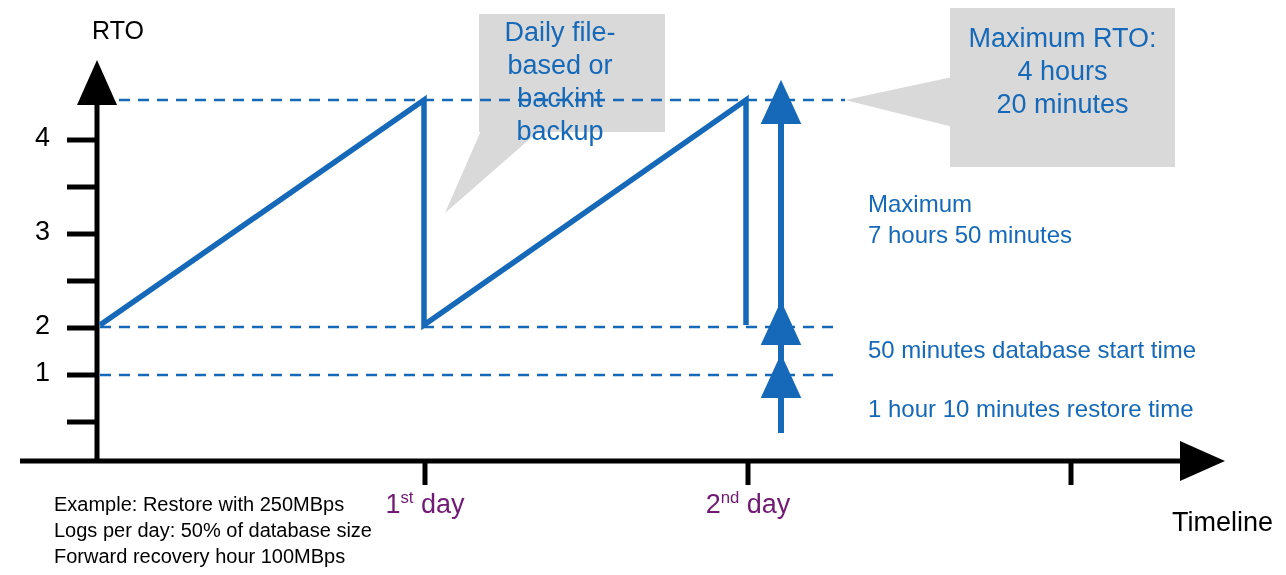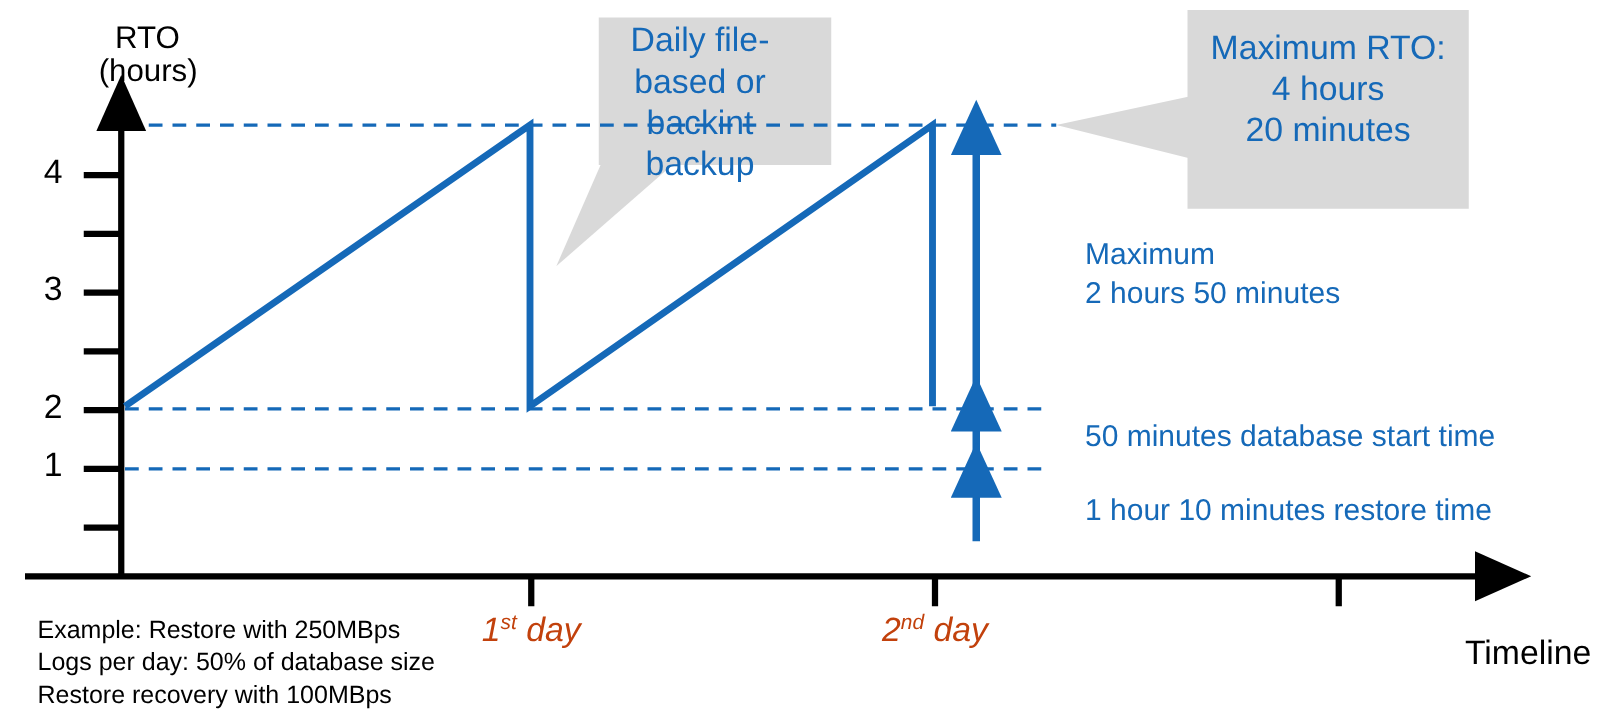--- a/index.html
+++ b/index.html
@@ -32,39 +32,39 @@
     font-size: 25px;
     text-align: center;
   }
   .ytick-label {
     color: #000000;
     font-size: 27px;
     text-align: right;
     width: 40px;
   }
   .xtick-label {
-    color: #c2410c;
+    color: #701a75;
     font-size: 27px;
     text-align: center;
-    font-style: italic;
   }
   .xtick-label sup {
     font-size: 0.62em;
     vertical-align: super;
     line-height: 0;
   }
   .timeline-label {
     color: #000000;
     font-size: 27px;
     margin-top: 35px;
   }
   .example-note {
     color: #000000;
     font-size: 20px;
     line-height: 1.33;
+    margin-left: 24px;
   }
   .annot-blue {
     color: #1569B8;
     font-size: 24px;
     line-height: 1.30;
     margin-left: 28px;
   }
   .callout-text {
     position: absolute;
     color: #1569B8;
@@ -124,21 +124,20 @@
     </g>
 
     <polyline points="100,325 424,100 424,325 746,100 746,325" fill="none" stroke="#1569B8" stroke-width="5.5" stroke-linejoin="miter" stroke-linecap="butt"></polyline>
 
     <line x1="781" y1="327" x2="781" y2="117" stroke="#1569B8" stroke-width="6" marker-end="url(#bluArrow)"></line>
     <line x1="781" y1="375" x2="781" y2="338" stroke="#1569B8" stroke-width="6" marker-end="url(#bluArrow)"></line>
     <line x1="781" y1="433" x2="781" y2="391" stroke="#1569B8" stroke-width="6" marker-end="url(#bluArrow)"></line>
   </svg>
 
   <div class="txt axis-title" style="left:58px; top:4px; width:120px;margin-top:12px;">RTO</div>
-  <div class="txt axis-title" style="left:46px; top:43px; width:145px;">(hours)</div>
 
   <div class="txt ytick-label" style="left:10px; top:122px;">4</div>
   <div class="txt ytick-label" style="left:10px; top:216px;">3</div>
   <div class="txt ytick-label" style="left:10px; top:310px;">2</div>
   <div class="txt ytick-label" style="left:10px; top:357px;">1</div>
 
   <div class="txt xtick-label" style="left:345px; top:489px; width:160px;"><span>1</span><sup>st</sup><span> day</span></div>
 
   <div class="txt xtick-label" style="left:668px; top:489px; width:160px;"><span>2</span><sup>nd</sup><span> day</span></div>
 
@@ -148,23 +147,23 @@
   <div class="callout-text" style="left:479px; top:16px; width:162px;">Daily file-
 based or
 backint
 backup</div>
 
   <div class="callout-text" style="left:950px; top:22px; width:225px;">Maximum RTO:
 4 hours
 20 minutes</div>
 
   <div class="txt annot-blue" style="left:840px; top:188px;">Maximum</div>
-  <div class="txt annot-blue" style="left:840px; top:219px;">2 hours 50 minutes</div>
+  <div class="txt annot-blue" style="left:840px; top:219px;">7 hours 50 minutes</div>
 
   <div class="txt annot-blue" style="left:840px; top:334px;">50 minutes database start time</div>
 
   <div class="txt annot-blue" style="left:840px; top:393px;">1 hour 10 minutes restore time</div>
 
   <div class="txt example-note" style="left:30px; top:491px;">Example: Restore with 250MBps</div>
   <div class="txt example-note" style="left:30px; top:517px;">Logs per day: 50% of database size</div>
-  <div class="txt example-note" style="left:30px; top:543px;">Restore recovery with 100MBps</div>
+  <div class="txt example-note" style="left:30px; top:543px;">Forward recovery hour 100MBps</div>
 
 </div>
 
 </body></html>

